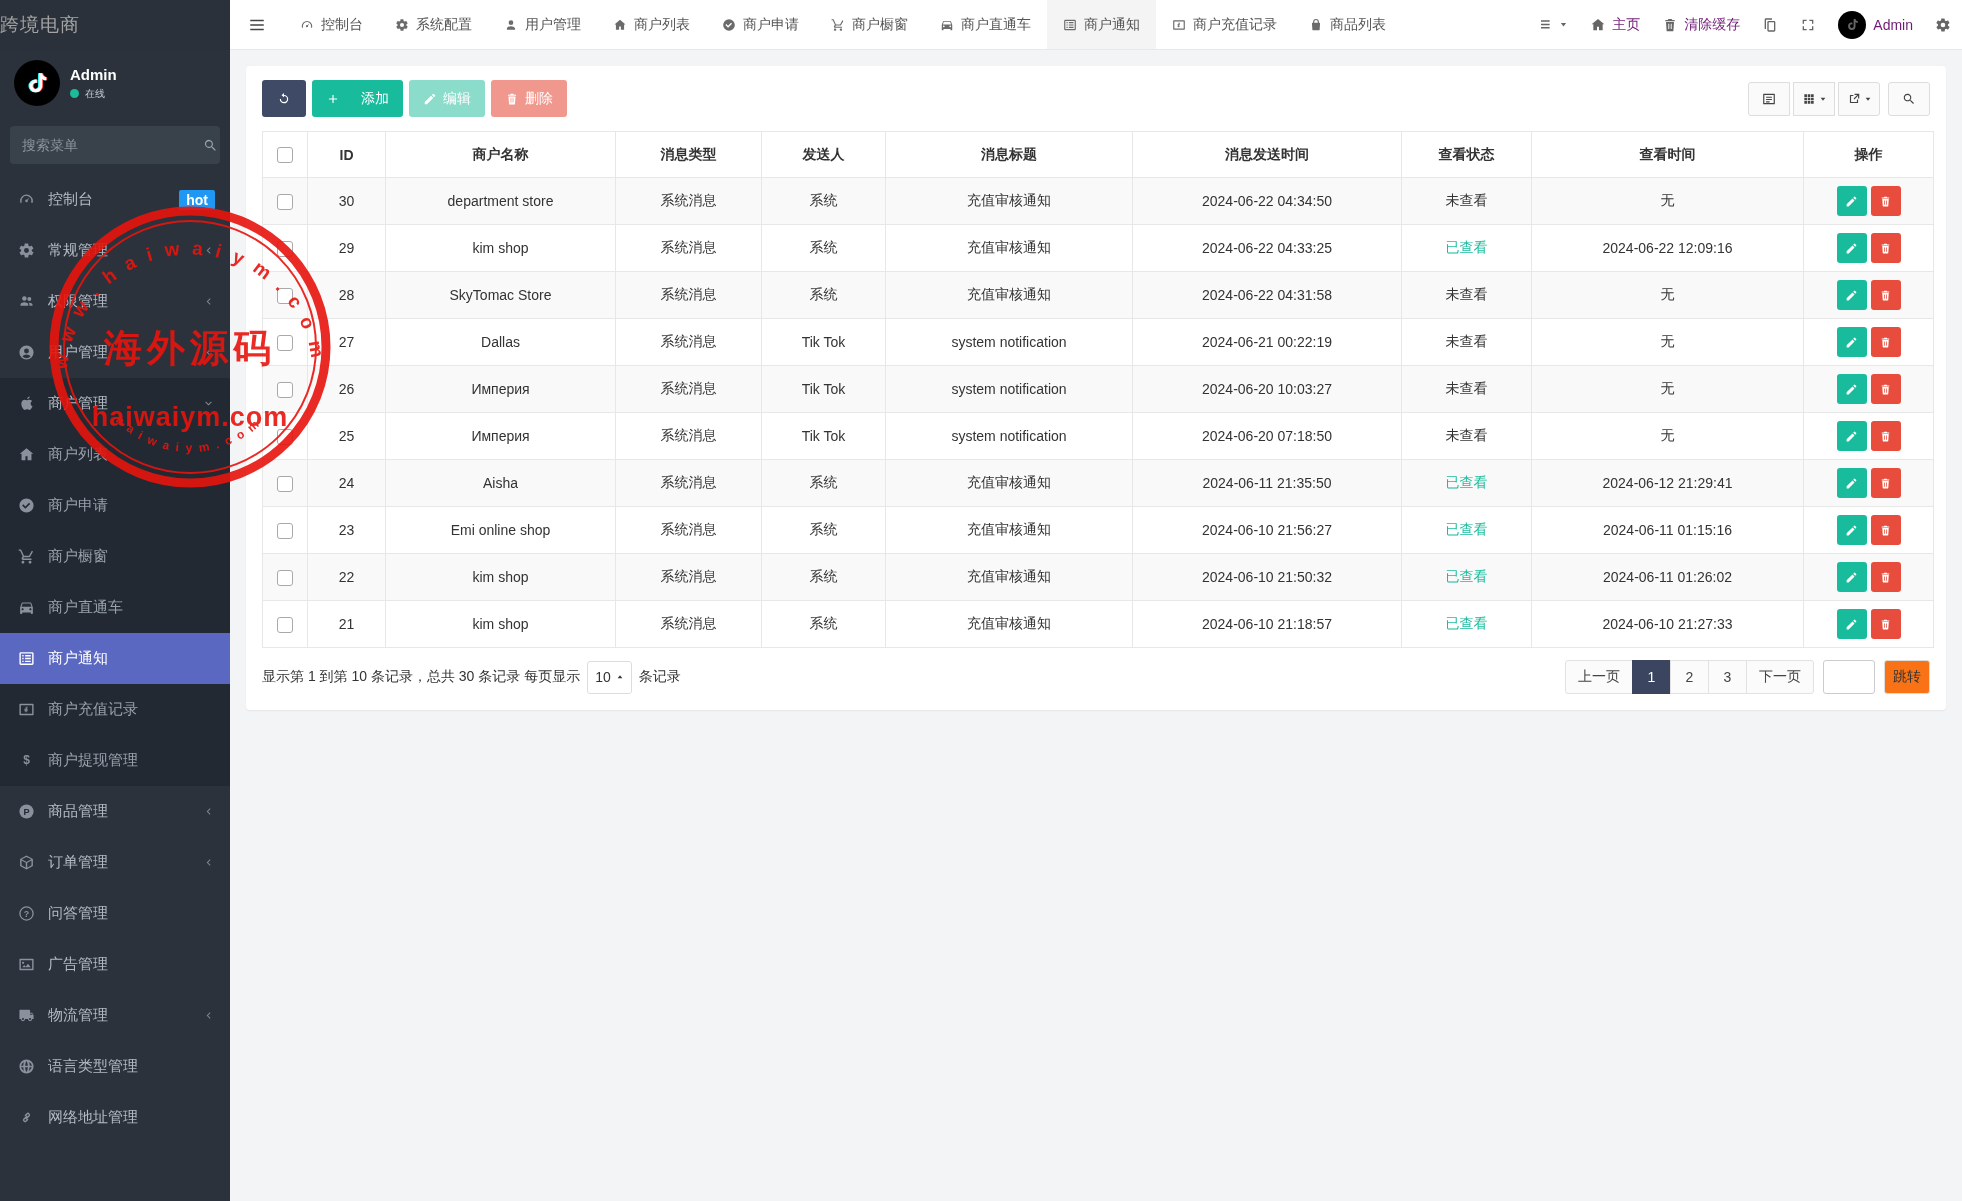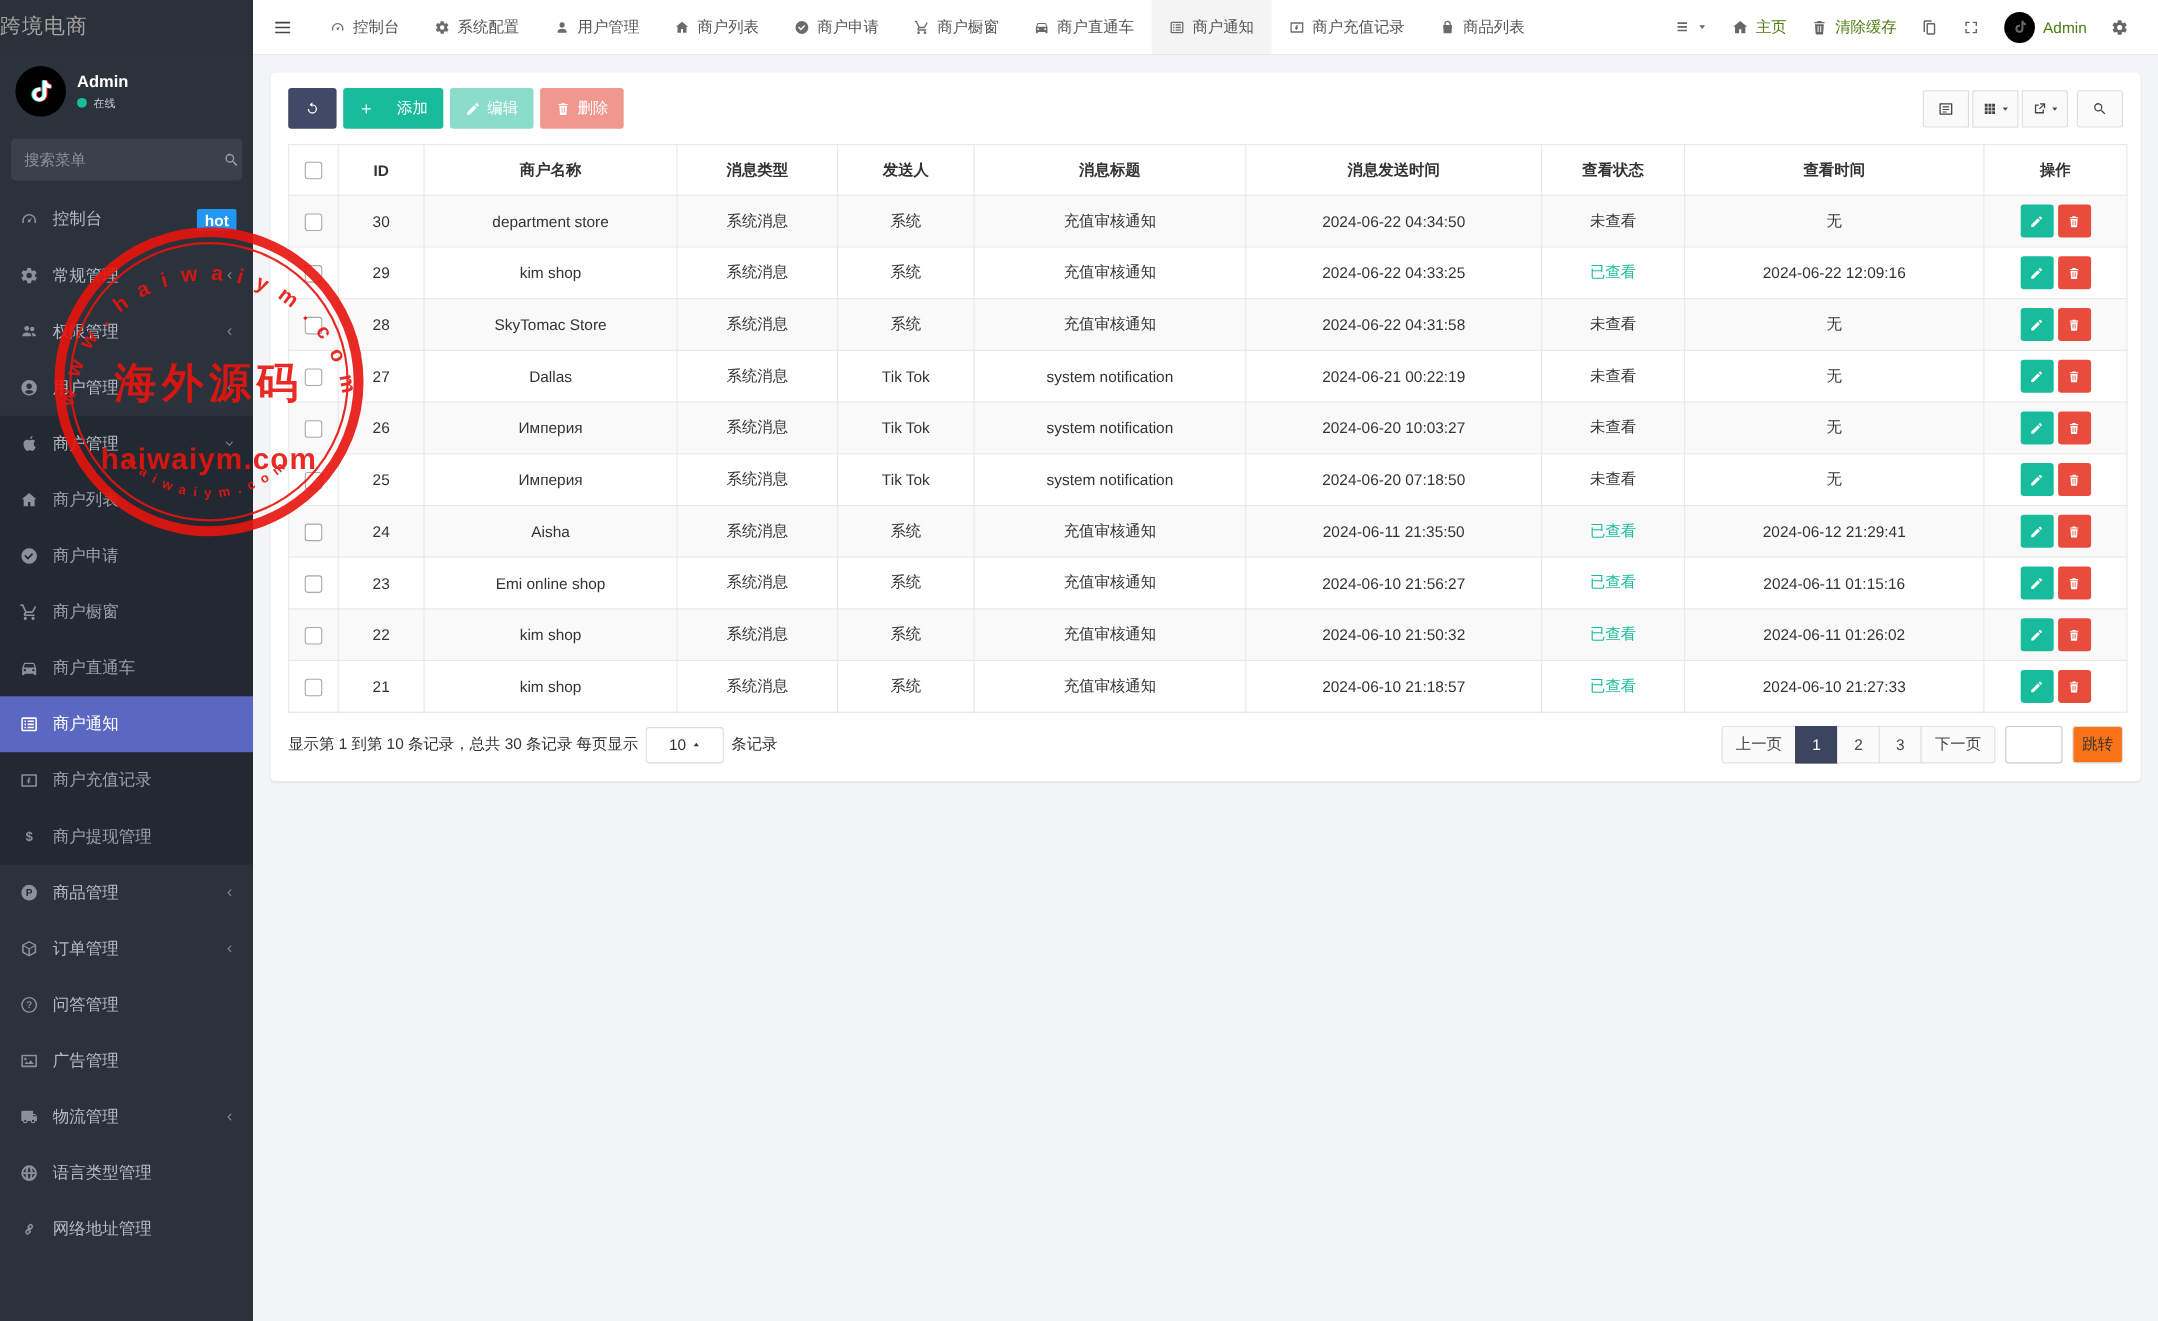--- a/index.html
+++ b/index.html
@@ -32,21 +32,21 @@
   .badge-hot { margin-left:auto; background:#2097f3; color:#fff; font-size:14px; font-weight:bold; padding:2px 7px; border-radius:2px; }
 
   
   .navbar { position:absolute; left:230px; top:0; right:0; height:50px; background:#fff; border-bottom:1px solid #e8e8e8; display:flex; align-items:stretch; z-index:4; }
   .nav-toggle { display:flex; align-items:center; padding:0 18px; color:#444; cursor:pointer; }
   .nav-toggle .ic { width:18px; height:18px; }
   .tabs { display:flex; align-items:stretch; }
   .tab { display:flex; align-items:center; padding:0 16px; color:#555; cursor:pointer; white-space:nowrap; }
   .tab .ic { width:14px; height:14px; color:#6b6b6b; margin-right:7px; }
   .tab.active { background:#f4f4f4; }
-  .nav-right { margin-left:auto; display:flex; align-items:center; padding-right:16px; color:#4d7c0f; }
+  .nav-right { margin-left:auto; display:flex; align-items:center; color:#701a75; }
   .nav-item { display:flex; align-items:center; padding:0 11px; height:50px; cursor:pointer; white-space:nowrap; }
   .nav-item .ic { width:16px; height:16px; color:#666; }
   .nav-item .lbl { margin-left:6px; }
   .nav-item .caret { width:9px; height:9px; margin-left:4px; }
   .nav-avatar { width:28px; height:28px; border-radius:50%; background:#000; color:#fff; display:flex; align-items:center; justify-content:center; margin-right:7px; }
   .nav-avatar .ic { width:15px; height:15px; }
 
   
   .content { position:absolute; left:230px; top:50px; right:0; bottom:0; background:#f2f4f5; }
   .card { margin:16px; background:#fff; border-radius:4px; box-shadow:0 1px 2px rgba(0,0,0,.06); padding:14px 16px 16px; }
@@ -76,21 +76,21 @@
   .cb { width:16px; height:16px; appearance:none; -webkit-appearance:none; border:1px solid #a9a9a9; border-radius:3px; background:#fff; vertical-align:middle; cursor:pointer; }
   .st-viewed { color:#1abc9c; }
   .opbtn { width:30px; height:30px; border:none; border-radius:3px; color:#fff; display:inline-flex; align-items:center; justify-content:center; cursor:pointer; margin:0 2px; }
   .opbtn .ic { width:13px; height:13px; }
   .op-edit { background:#18bc9c; }
   .op-del { background:#e74c3c; }
 
   
   .tfoot { display:flex; align-items:center; margin-top:12px; }
   .info { display:flex; align-items:center; color:#333; }
-  .psize { display:inline-flex; align-items:center; border:1px solid #ddd; background:#fff; border-radius:3px; height:33px; padding:0 20px; margin:0 7px; cursor:pointer; color:#333; font-family:inherit; font-size:14px; }
+  .psize { display:inline-flex; align-items:center; border:1px solid #ddd; background:#fff; border-radius:3px; height:33px; padding:0 7px; margin:0 7px; cursor:pointer; color:#333; font-family:inherit; font-size:14px; }
   .psize .caret { width:8px; height:8px; margin-left:5px; }
   .pager { margin-left:auto; display:flex; align-items:center; }
   .pg { min-width:39px; height:34px; padding:0 12px; background:#fbfbfb; border:1px solid #e2e2e2; margin-left:-1px; display:inline-flex; align-items:center; justify-content:center; color:#444; cursor:pointer; font-family:inherit; font-size:14px; }
   .pg:first-child { border-radius:3px 0 0 3px; margin-left:0; }
   .pg.last { border-radius:0 3px 3px 0; }
   .pg.active { background:#3b4560; border-color:#3b4560; color:#fff; }
   .jump-input { width:52px; height:34px; border:1px solid #ccc; border-radius:3px; margin-left:9px; padding:0 6px; font-family:inherit; font-size:14px; outline:none; }
   .jump-btn { height:34px; padding:0 8px; background:#f97316; border:1px solid #ddd; border-radius:3px; margin-left:9px; color:#333; cursor:pointer; font-family:inherit; font-size:14px; }
 
   

